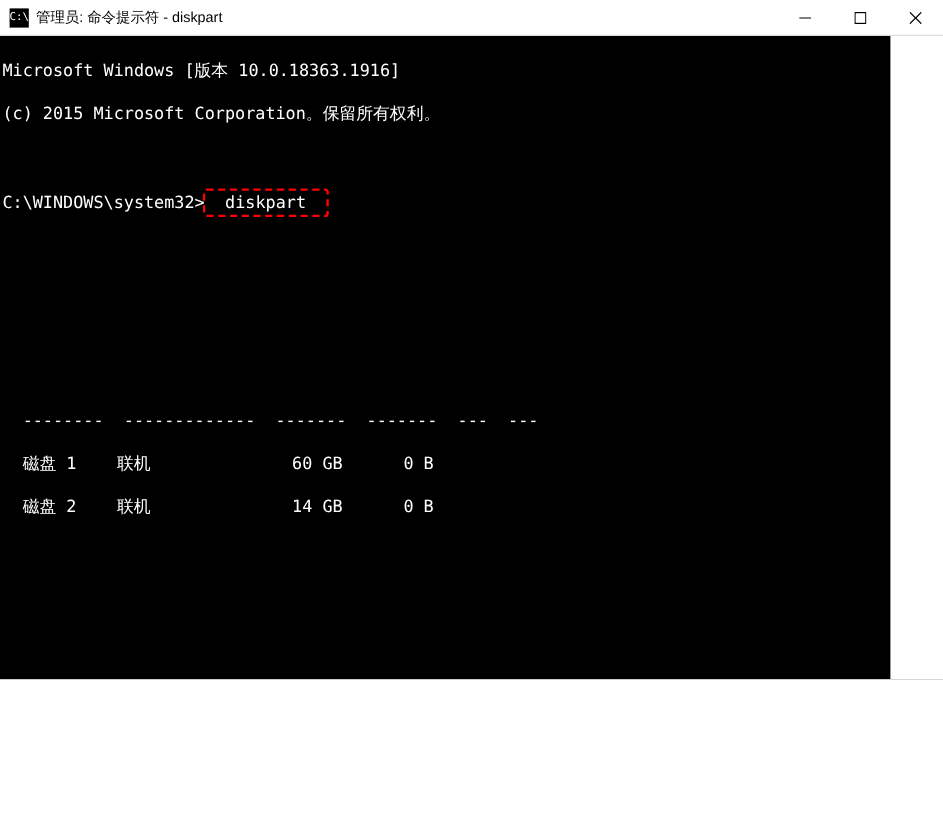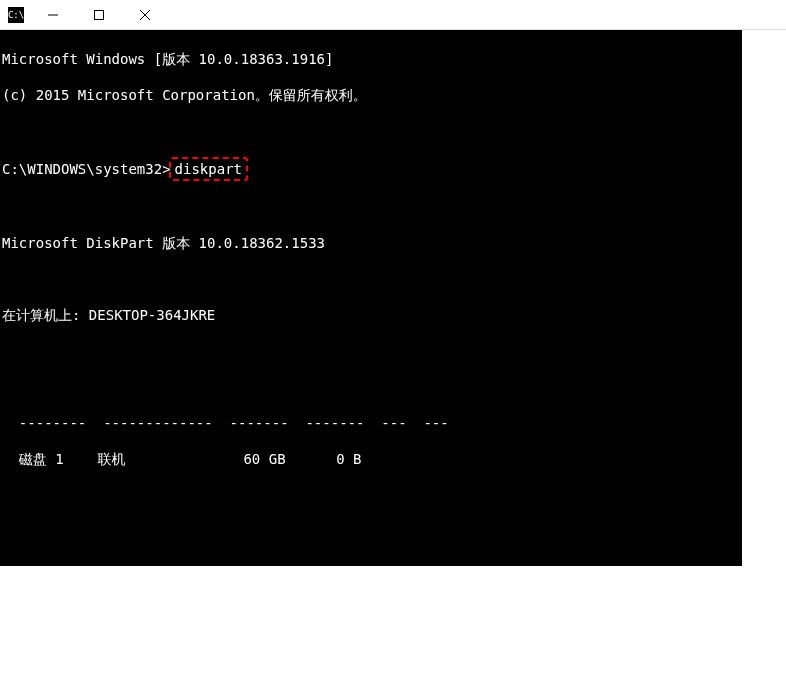--- a/index.html
+++ b/index.html
@@ -60,38 +60,39 @@
     white-space: pre;
     position: relative;
   }
   .line {
     white-space: pre;
     min-height: 18px;
   }
   .highlight {
     border: 2px dashed #ff0000;
     border-radius: 3px;
-    padding: 1px 4px;
+    padding: 1px 17px;
     margin: -1px -2px;
     display: inline-block;
   }
   .right-edge {
     position: absolute;
     right: 0;
     top: 0;
     width: 44px;
     height: 100%;
     background: #fff;
   }
 </style>
 </head>
 <body>
 
 <div class="title-bar">
   <div class="title-icon">C:\</div>
+  <div class="title-text">管理员: 命令提示符 - diskpart</div>
   <div class="window-controls">
     <div class="win-btn">
       <svg width="10" height="10" viewBox="0 0 10 10">
           <line x1="0" y1="5" x2="10" y2="5" stroke="#000" stroke-width="1"></line>
         </svg>
     </div>
     <div class="win-btn">
       <svg width="10" height="10" viewBox="0 0 10 10">
           <rect x="0.5" y="0.5" width="9" height="9" fill="none" stroke="#000" stroke-width="1"></rect>
         </svg>
@@ -104,27 +105,26 @@
     </div>
   </div>
 </div>
 
 <div class="terminal">
 <div class="line">Microsoft Windows [版本 10.0.18363.1916]</div>
 <div class="line">(c) 2015 Microsoft Corporation。保留所有权利。</div>
 <div class="line"></div>
 <div class="line"><span>C:\WINDOWS\system32&gt;</span><span class="highlight">diskpart</span></div>
 <div class="line"></div>
-<div class="line">Microsoft DiskPart 版本 10.0.18362.1533</div>
 <div class="line"></div>
-<div class="line">在计算机上: DESKTOP-364JKRE</div>
 <div class="line"></div>
 <div class="line"></div>
 <div class="line">  --------  -------------  -------  -------  ---  ---</div>
 <div class="line">  磁盘 1    联机              60 GB      0 B</div>
+<div class="line">  磁盘 2    联机              14 GB      0 B</div>
 <div class="line"></div>
 
 
 
 
 
 
 
 
 

